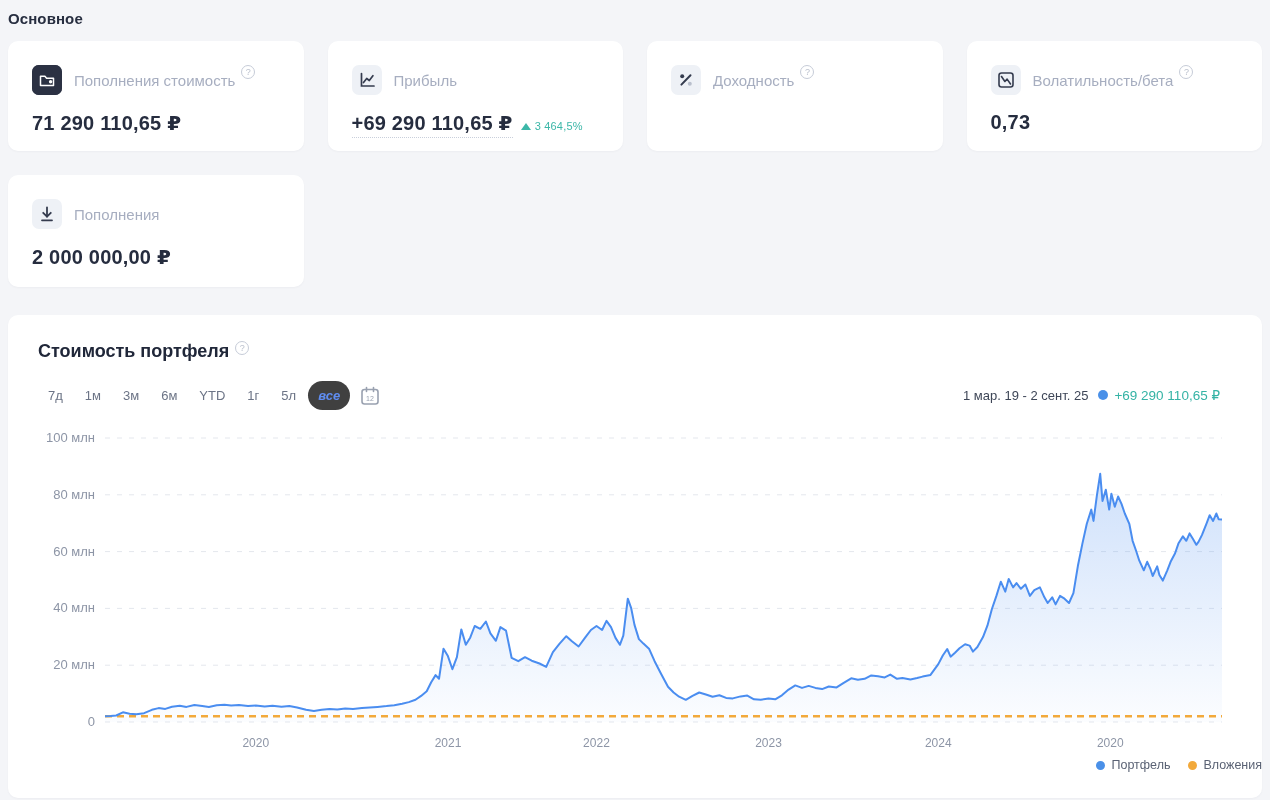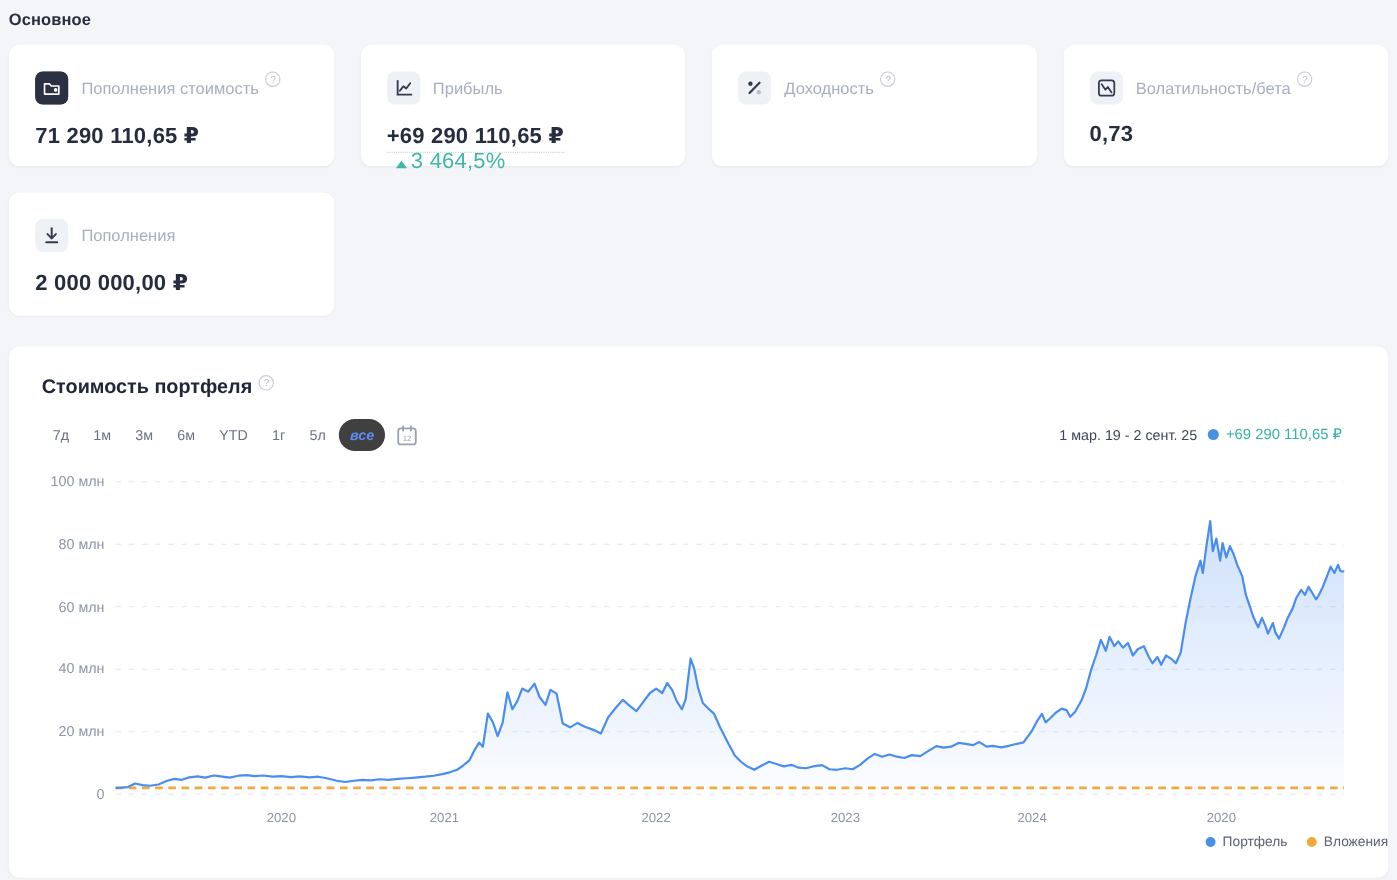--- a/index.html
+++ b/index.html
@@ -27,21 +27,21 @@
   }
   .icon-box.dark { background:#2b3143; }
   .card-label { font-size:15px; color:#a7aec0; margin-left:12px; }
   .help {
     display:inline-block; width:14px; height:14px; border:1px solid #c6ccd8; border-radius:50%;
     color:#b9bfcc; font-size:9px; line-height:12px; text-align:center;
     margin-left:6px; vertical-align:6px; flex:none; align-self:flex-start; cursor:pointer;
   }
   .card-value { margin-top:16px; font-size:20px; font-weight:600; color:#262d3f; letter-spacing:.2px; }
   .value-underlined { border-bottom:1.5px dotted #c9cfdb; padding-bottom:3px; }
-  .delta { font-size:20px; font-weight:400; color:#3cb7a8; margin-left:8px; white-space:nowrap; }
+  .delta { font-size:11px; font-weight:400; color:#3cb7a8; margin-left:8px; white-space:nowrap; }
   .tri-up { display:inline-block; width:0; height:0; border-left:5px solid transparent;
     border-right:5px solid transparent; border-bottom:7px solid #3cb7a8; margin-right:4px; }
 
   .chart-card {
     position:relative; margin-top:28px; background:#fff; border-radius:10px;
     height:483px; box-shadow:0 1px 2px rgba(40,48,70,.04);
   }
   .chart-title-row { position:absolute; top:26px; left:30px; display:flex; }
   .chart-title { font-size:18px; font-weight:700; color:#202739; }
   .chart-controls { position:absolute; top:66px; left:30px; display:flex; align-items:center; }
@@ -198,21 +198,21 @@
     <div>
         <div class="y-label" style="top: 115px;">100 млн</div>
         <div class="y-label" style="top: 171.8px;">80 млн</div>
         <div class="y-label" style="top: 228.6px;">60 млн</div>
         <div class="y-label" style="top: 285.4px;">40 млн</div>
         <div class="y-label" style="top: 342.2px;">20 млн</div>
         <div class="y-label" style="top: 399px;">0</div>
       </div>
     <div>
         <div class="x-label" style="left: 212.795px;">2020</div>
-        <div class="x-label" style="left: 361px;">2021</div>
+        <div class="x-label" style="left: 405px;">2021</div>
         <div class="x-label" style="left: 553.48px;">2022</div>
         <div class="x-label" style="left: 725.498px;">2023</div>
         <div class="x-label" style="left: 895.282px;">2024</div>
         <div class="x-label" style="left: 1067.3px;">2020</div>
       </div>
     <div class="chart-legend">
         <span class="legend-item">
           <span class="legend-dot" style="background: rgb(74, 144, 232);"></span>
           <span>Портфель</span>
         </span>

